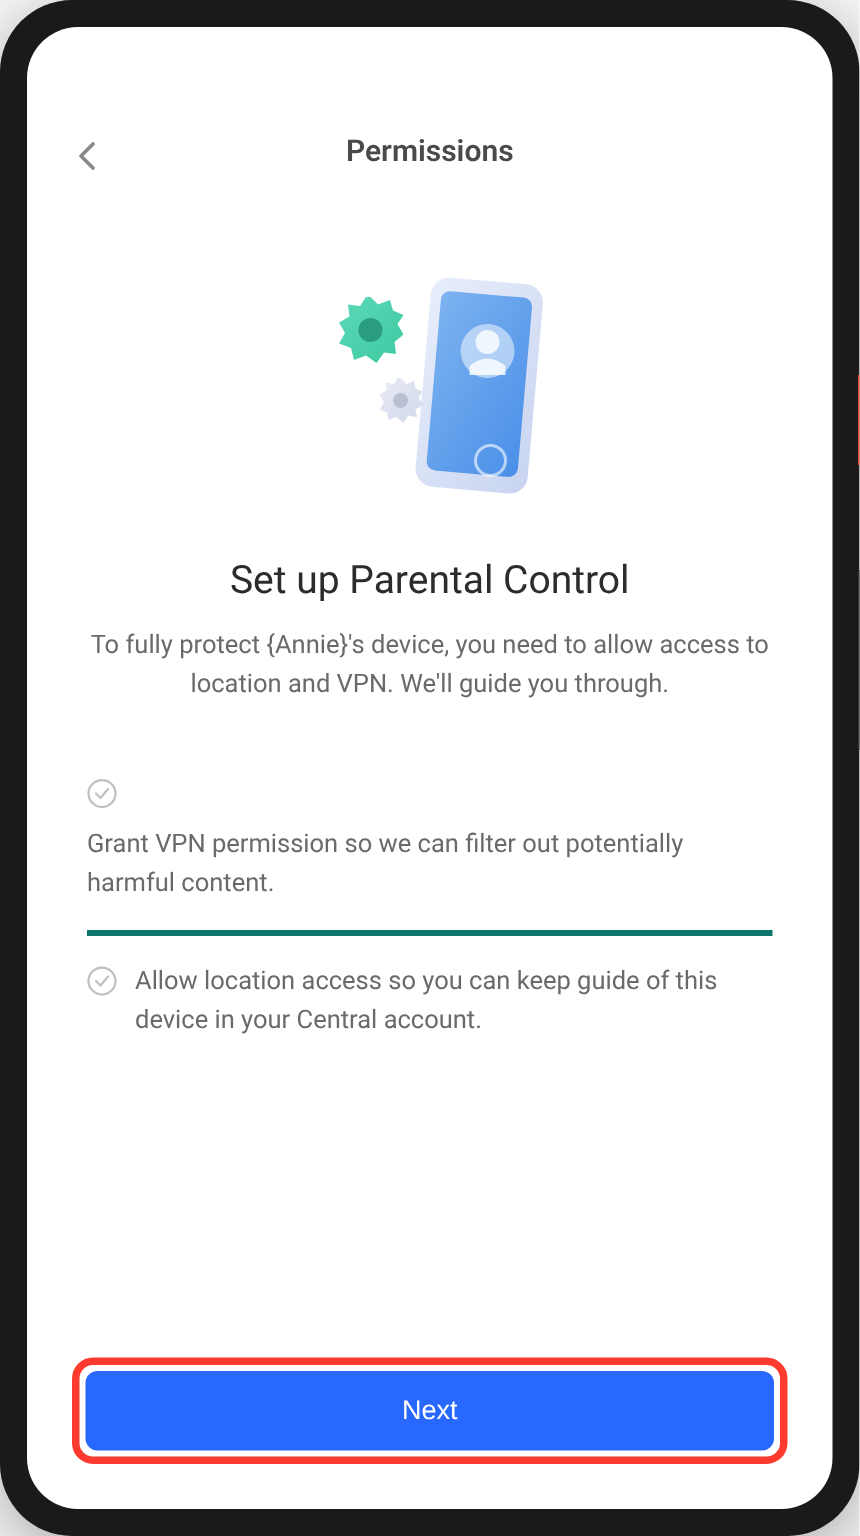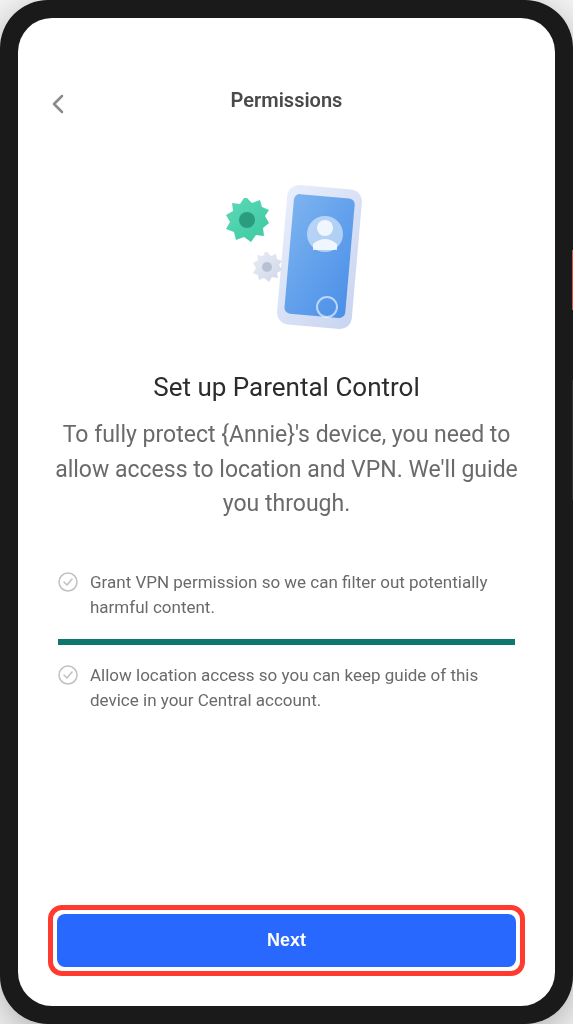--- a/index.html
+++ b/index.html
@@ -126,42 +126,43 @@
     
     .main-title {
       font-size: 26px;
       font-weight: 400;
       color: #2c2c2c;
       margin-bottom: 16px;
       text-align: center;
     }
     
     .description {
-      font-size: 23px;
+      font-size: 17px;
       line-height: 1.5;
       color: #6a6a6a;
       text-align: center;
       margin-bottom: 30px;
       padding: 0 6px;
     }
     
     .permission-list {
       width: 100%;
       padding: 0 10px;
     }
     
     .permission-item {
       display: flex;
       align-items: flex-start;
       gap: 12px;
       padding: 18px 0;
     }
     
     .permission-item:first-child {
-      border-bottom: 6px solid #0f766e;
+      border-bottom: 4px solid #0f766e;
+      flex-direction: column;
     }
     
     .check-icon {
       flex-shrink: 0;
       width: 20px;
       height: 20px;
       margin-top: 2px;
     }
     
     .permission-text {
@@ -181,21 +182,21 @@
     }
     
     .next-button {
       width: 100%;
       background: #2968ff;
       color: #fff;
       border: none;
       border-radius: 8px;
       padding: 16px;
       font-size: 18px;
-      font-weight: 700;
+      font-weight: 400;
       cursor: pointer;
     }
   </style>
 </head>
 <body>
 
 <div class="phone-frame">
   <div class="camera-dot"></div>
   <div class="speaker-slot"></div>
   <div class="side-button-right"></div>

